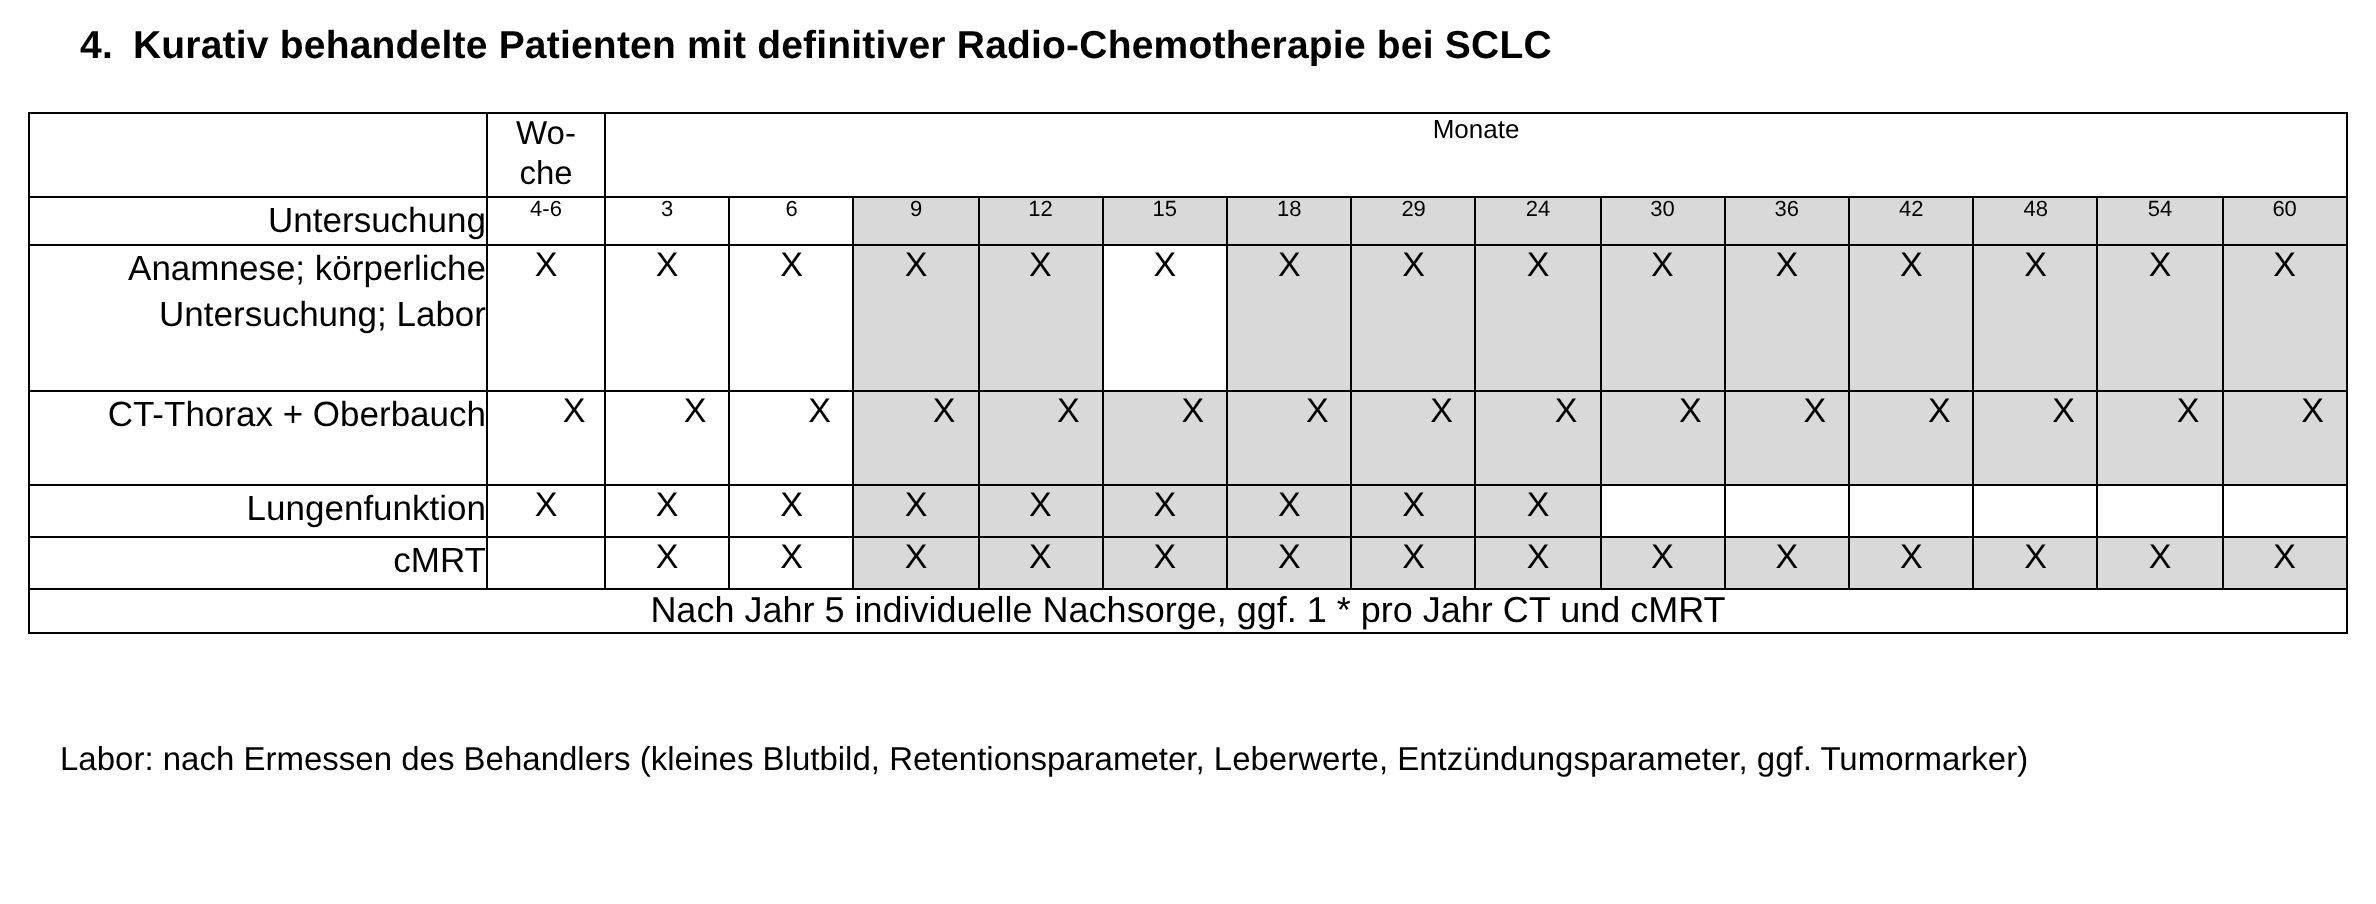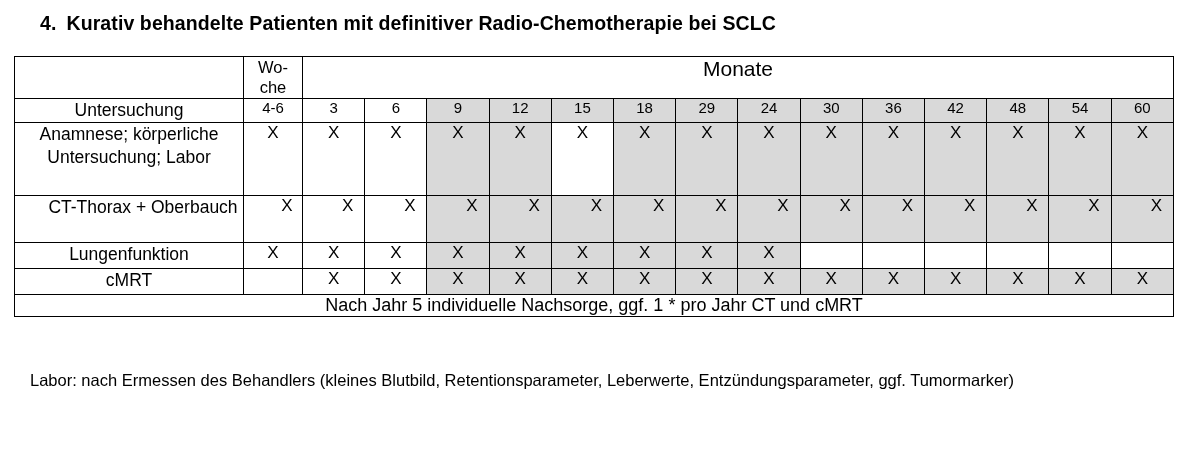--- a/index.html
+++ b/index.html
@@ -43,21 +43,21 @@
     font-size: 17px;
   }
   table.schedule td, table.schedule th {
     border: 1px solid #000000;
     padding: 0;
     font-weight: normal;
     vertical-align: top;
   }
   .c-label {
     width: 228px;
-    text-align: center;
+    text-align: right;
     padding: 2px 4px 3px 6px;
     line-height: 1.32;
     font-size: 17.5px;
   }
   .c-week {
     width: 58px;
     text-align: center;
   }
   .c-month {
     width: 62px;
@@ -65,26 +65,26 @@
   }
   .hdr-wo {
     text-align: center;
     font-size: 16.5px;
     line-height: 1.24;
     padding: 3px 2px;
     vertical-align: top;
   }
   .hdr-monate {
     text-align: center;
-    font-size: 21px;
+    font-size: 13px;
     padding: 3px 2px 4px;
     vertical-align: top;
   }
   .hdr-num {
-    font-size: 15px;
+    font-size: 11px;
     padding: 2px 2px 3px;
     vertical-align: middle;
   }
   .cell-x {
     text-align: center;
     font-size: 17px;
     padding: 2px 0 3px;
     vertical-align: top;
   }
   .shaded {

